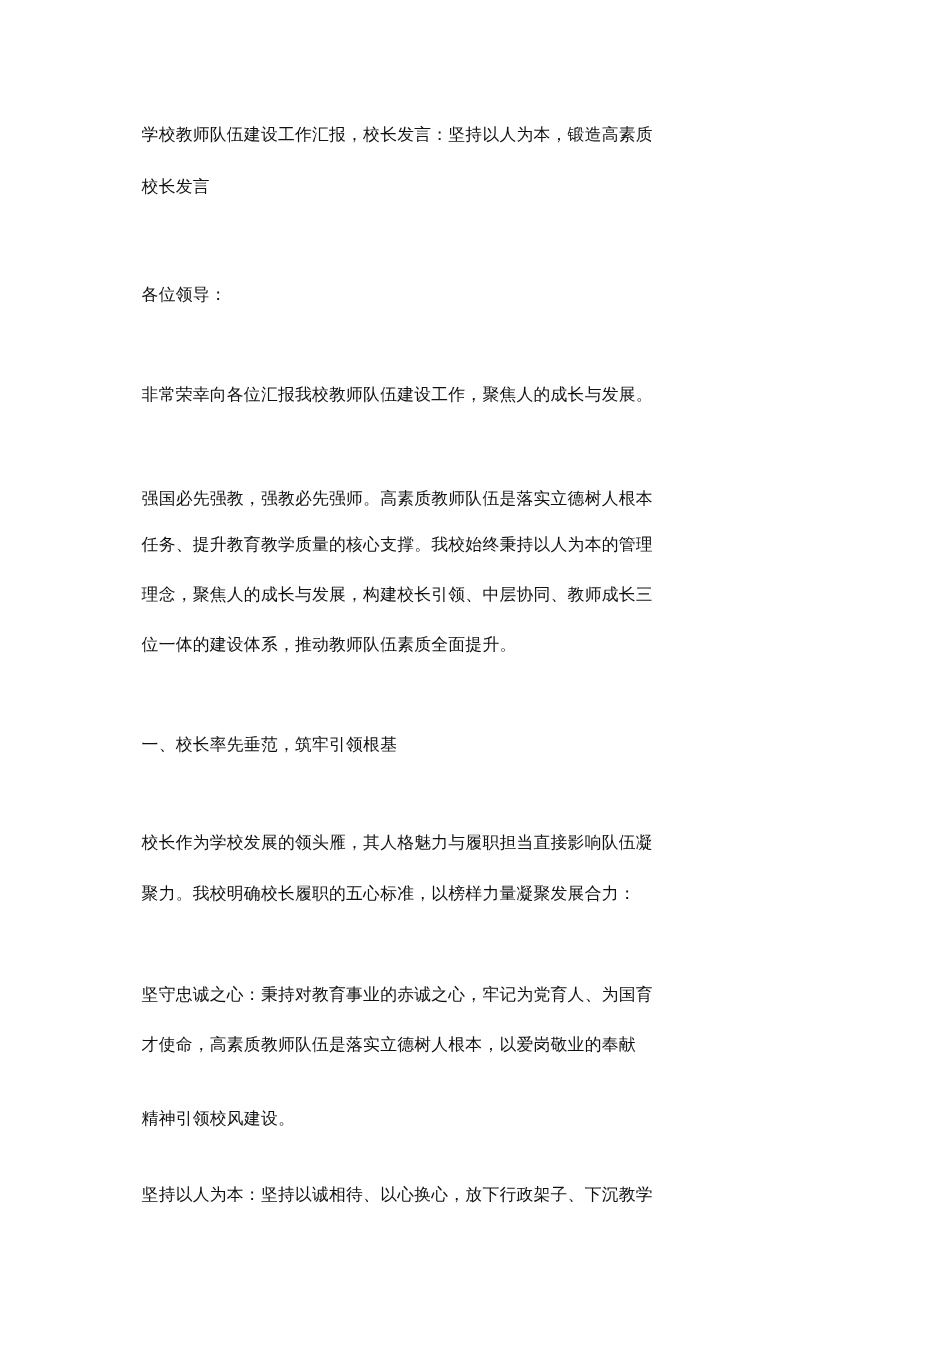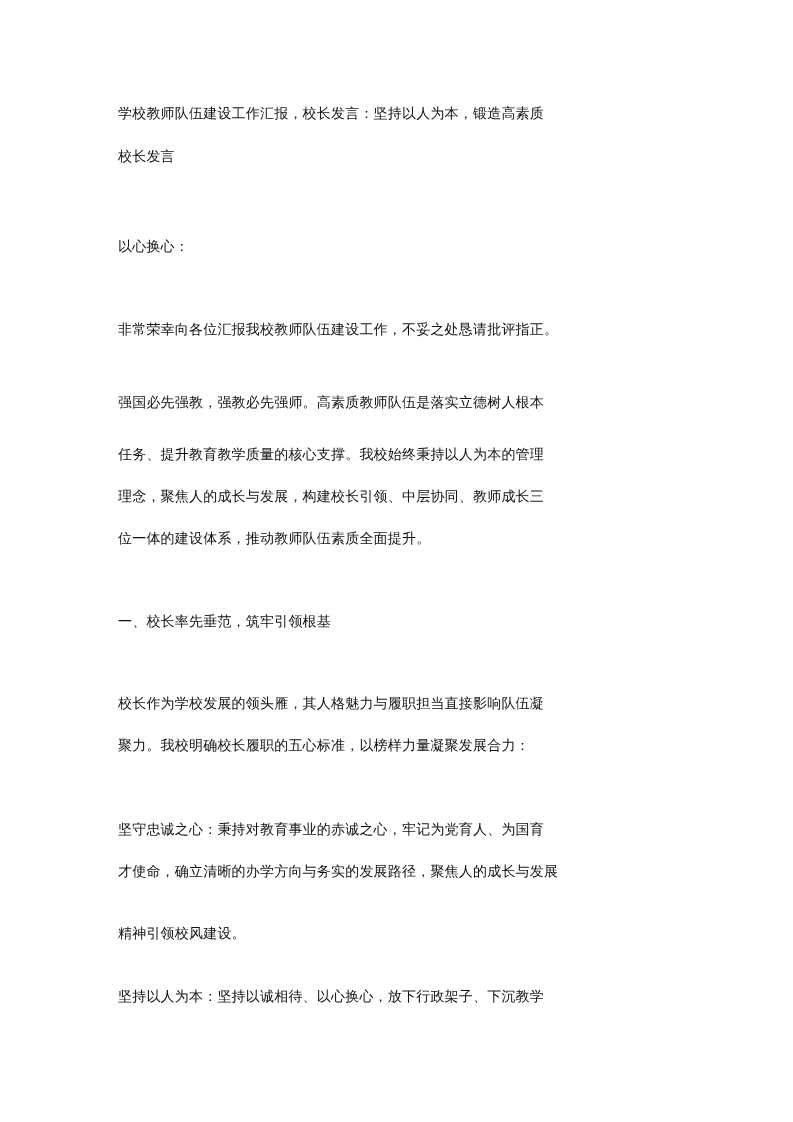--- a/index.html
+++ b/index.html
@@ -30,32 +30,32 @@
       letter-spacing: 0.2px;
     }
   </style>
 </head>
 <body>
 
 <div class="page">
   <div class="line" style="top:101px">学校教师队伍建设工作汇报，校长发言：坚持以人为本，锻造高素质</div>
   <div class="line" style="top:144px">校长发言</div>
 
-  <div class="line" style="top:234px">以心换心：</div>
+  <div class="line" style="top:234px">各位领导：</div>
 
-  <div class="line" style="top:317px">非常荣幸向各位汇报我校教师队伍建设工作，不妥之处恳请批评指正。</div>
+  <div class="line" style="top:317px">非常荣幸向各位汇报我校教师队伍建设工作，聚焦人的成长与发展。</div>
 
-  <div class="line" style="top:390px">强国必先强教，强教必先强师。高素质教师队伍是落实立德树人根本</div>
+  <div class="line" style="top:404px">强国必先强教，强教必先强师。高素质教师队伍是落实立德树人根本</div>
   <div class="line" style="top:442px">任务、提升教育教学质量的核心支撑。我校始终秉持以人为本的管理</div>
   <div class="line" style="top:484px">理念，聚焦人的成长与发展，构建校长引领、中层协同、教师成长三</div>
   <div class="line" style="top:526px">位一体的建设体系，推动教师队伍素质全面提升。</div>
 
   <div class="line" style="top:609px">一、校长率先垂范，筑牢引领根基</div>
 
   <div class="line" style="top:691px">校长作为学校发展的领头雁，其人格魅力与履职担当直接影响队伍凝</div>
   <div class="line" style="top:733px">聚力。我校明确校长履职的五心标准，以榜样力量凝聚发展合力：</div>
 
   <div class="line" style="top:817px">坚守忠诚之心：秉持对教育事业的赤诚之心，牢记为党育人、为国育</div>
-  <div class="line" style="top:859px">才使命，确立清晰的办学方向与务实的发展路径，聚焦人的成长与发展</div>
+  <div class="line" style="top:859px">才使命，高素质教师队伍是落实立德树人根本，以爱岗敬业的奉献</div>
   <div class="line" style="top:921px">精神引领校风建设。</div>
 
   <div class="line" style="top:984px">坚持以人为本：坚持以诚相待、以心换心，放下行政架子、下沉教学</div>
 </div>
 
 </body></html>

